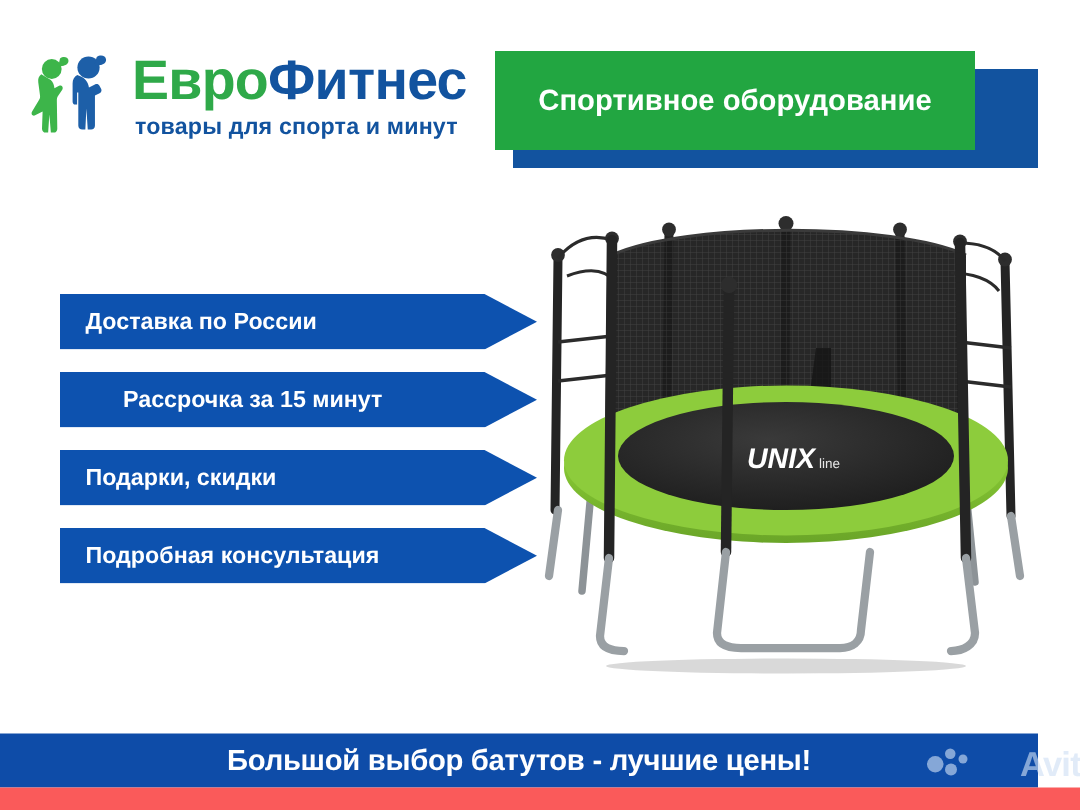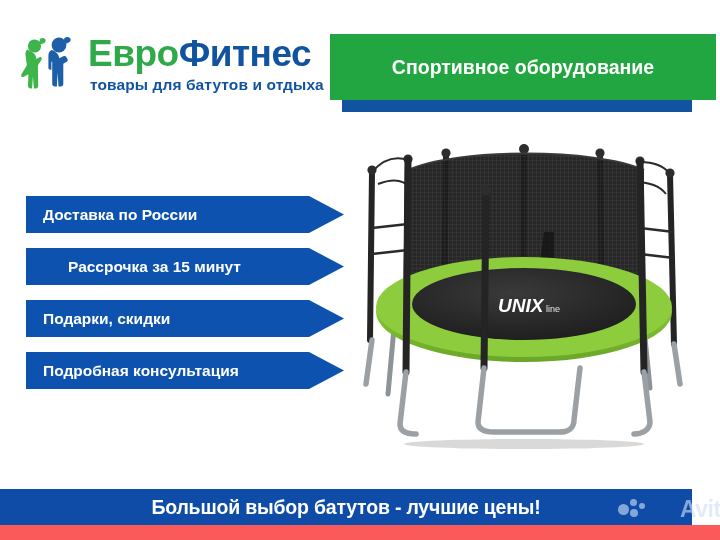--- a/index.html
+++ b/index.html
@@ -79,21 +79,21 @@
     left: 12px;
     top: 12px;
     width: 350px;
     height: 66px;
     background: #12539F;
   }
   .header-banner {
     position: absolute;
     left: 0;
     top: 0;
-    width: 386px;
+    width: 320px;
     height: 66px;
     background: #22A641;
     display: flex;
     flex-direction: column;
     align-items: center;
     justify-content: center;
   }
   .header-banner-line1 {
     color: #ffffff;
     font-size: 19.5px;
@@ -105,21 +105,21 @@
     color: #ffffff;
     font-size: 16.5px;
     font-weight: bold;
     line-height: 22px;
     white-space: nowrap;
   }
 
   
   .features {
     position: absolute;
-    left: 26px;
+    left: 40px;
     top: 196px;
     width: 320px;
     height: 210px;
   }
   .feature {
     position: absolute;
     left: 0;
     width: 318px;
     height: 37px;
     background: #0D52AF;
@@ -232,21 +232,21 @@
           <g fill="#1D5FA8">
             <circle cx="41" cy="11" r="7.4"></circle>
             <path d="M33.5 16.0 c-2.1 1.3 -3.1 3.0 -3.1 5.6 l0 12.0 c0 1.3 0.6 2.1 1.8 2.1 l1.2 0 0 -8.0 0.8 0 0 22.0 c0 1.7 1.1 2.7 2.7 2.7 l2.0 0 0.7 -14.0 0.9 14.0 2.2 0 c1.6 0 2.6 -1.0 2.6 -2.7 l0 -20.0 3.1 -1.6 c1.2 -0.6 1.6 -1.9 1.0 -3.0 l-1.1 -2.0 c-0.6 -1.1 -1.8 -1.4 -3.0 -0.8 l-4.0 2.0 c-0.6 -4.0 -3.0 -6.8 -7.8 -8.3 z"></path>
             <path d="M46.5 4.0 c2.6 -1.8 6.0 -0.8 6.2 1.6 0.2 2.3 -2.0 3.4 -4.0 3.8 -1.6 0.3 -2.9 0.2 -3.9 -0.2 z"></path>
           </g>
         </svg>
       </span>
       <div class="logo-wordmark">
         <span class="logo-evro">Евро</span><span class="logo-fitnes">Фитнес</span>
       </div>
-      <div class="logo-tagline">товары для батутов и отдыха</div>
+      <div class="logo-tagline">товары для спорта и минут</div>
     </div>
 
     <div class="header-banner-wrap">
       <div class="header-banner-shadow"></div>
       <div class="header-banner">
         <div class="header-banner-line1">Спортивное оборудование</div>
       </div>
     </div>
 
   </div>

